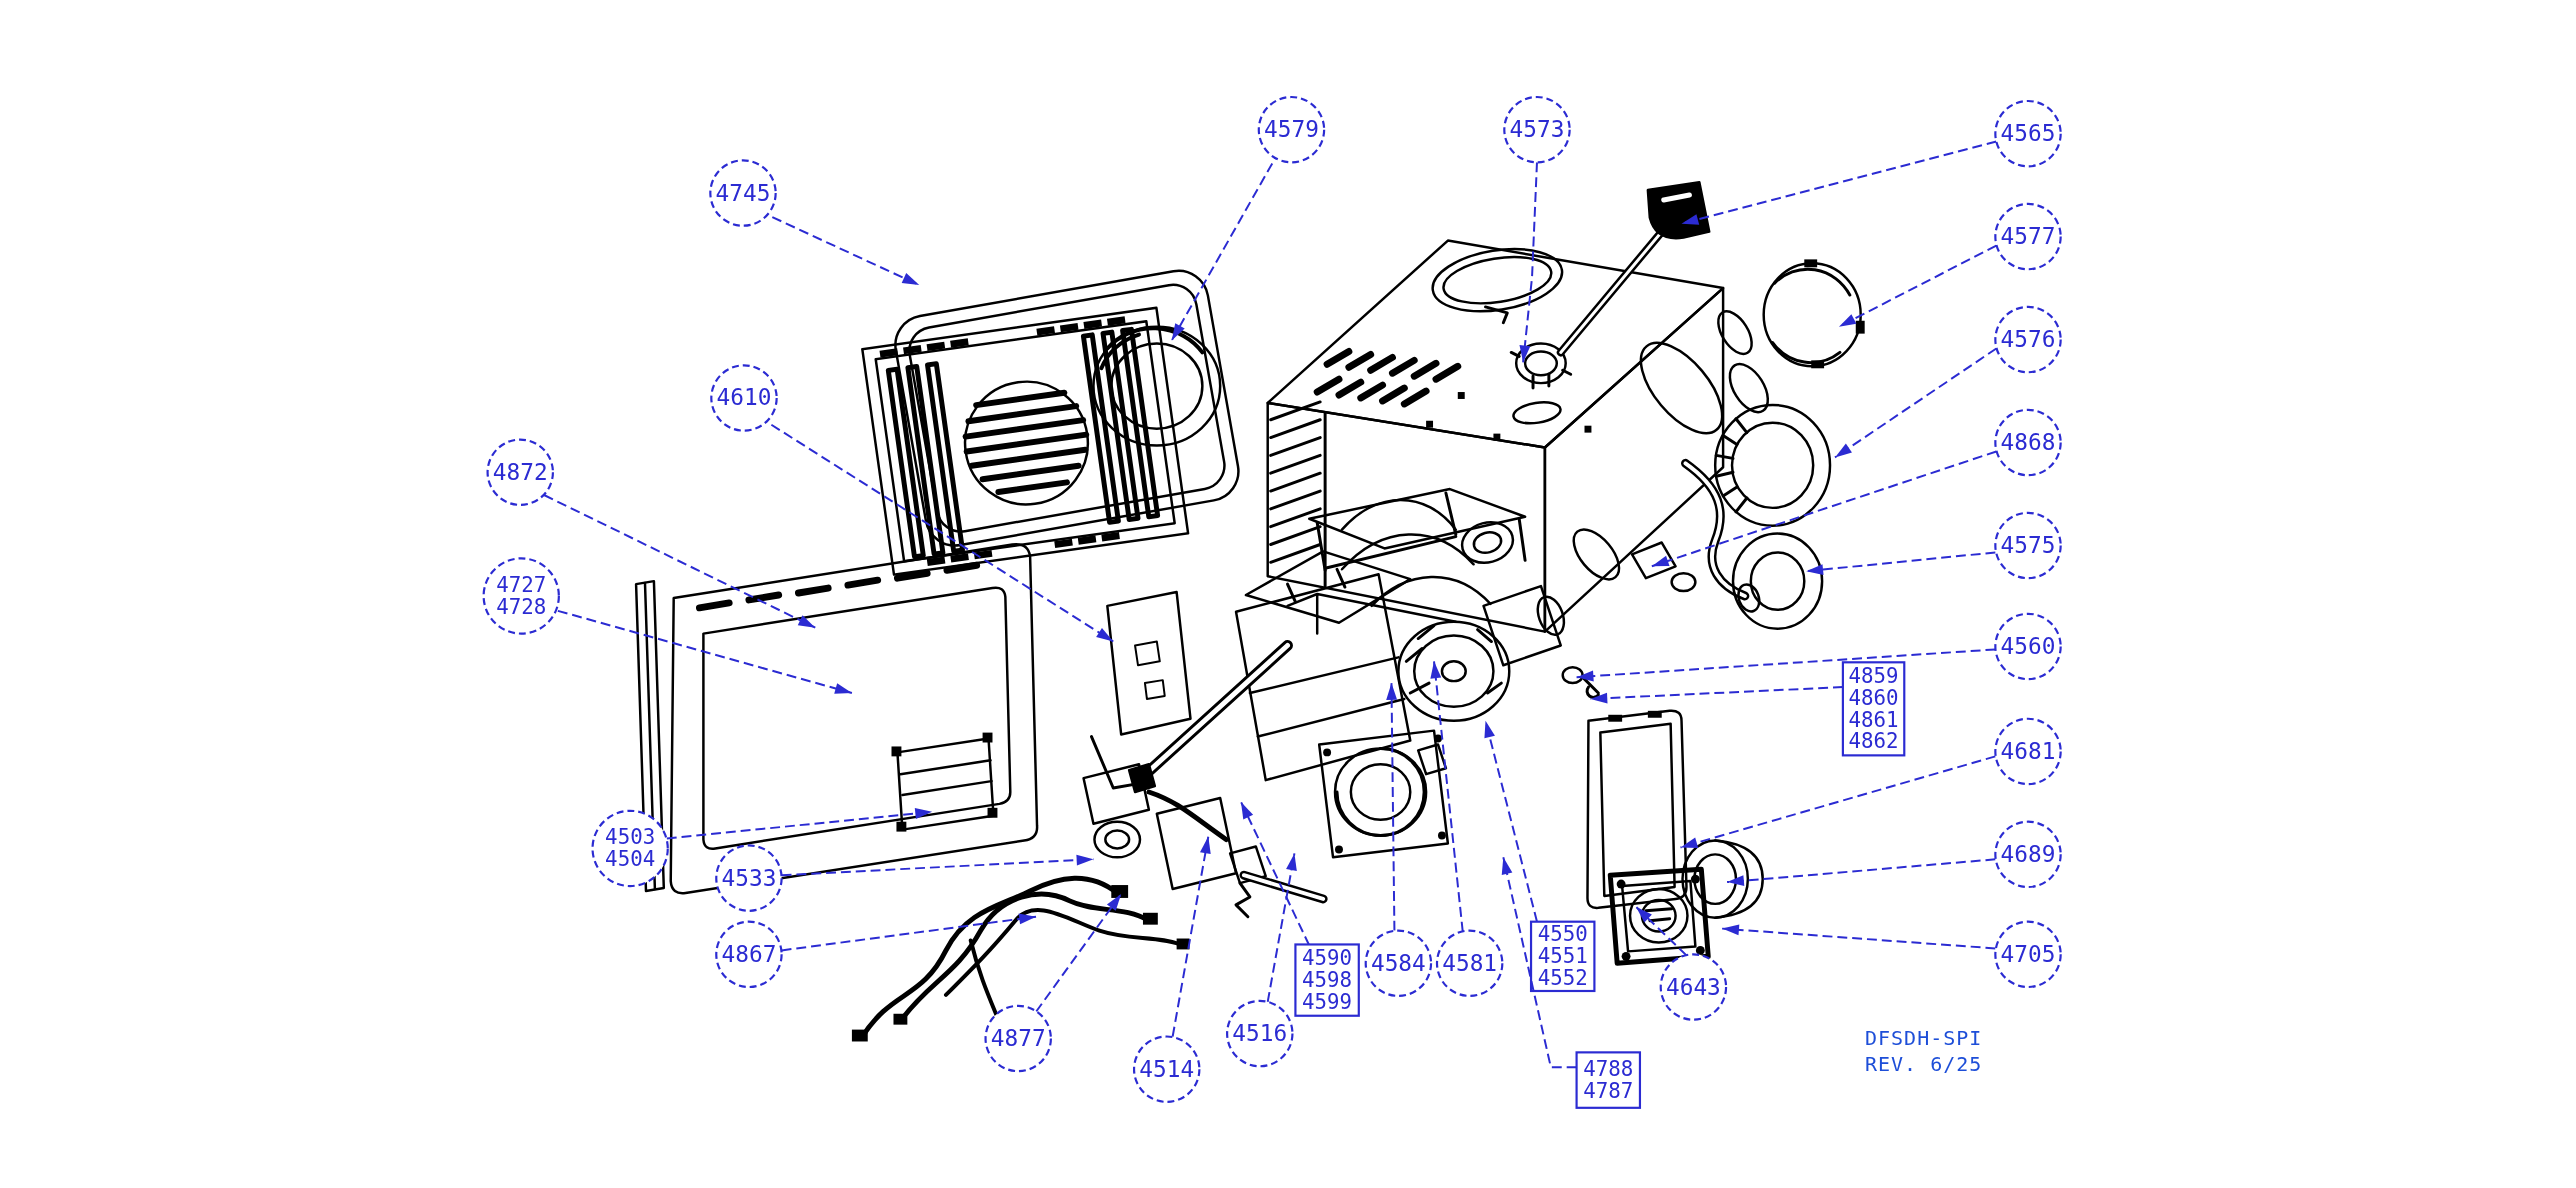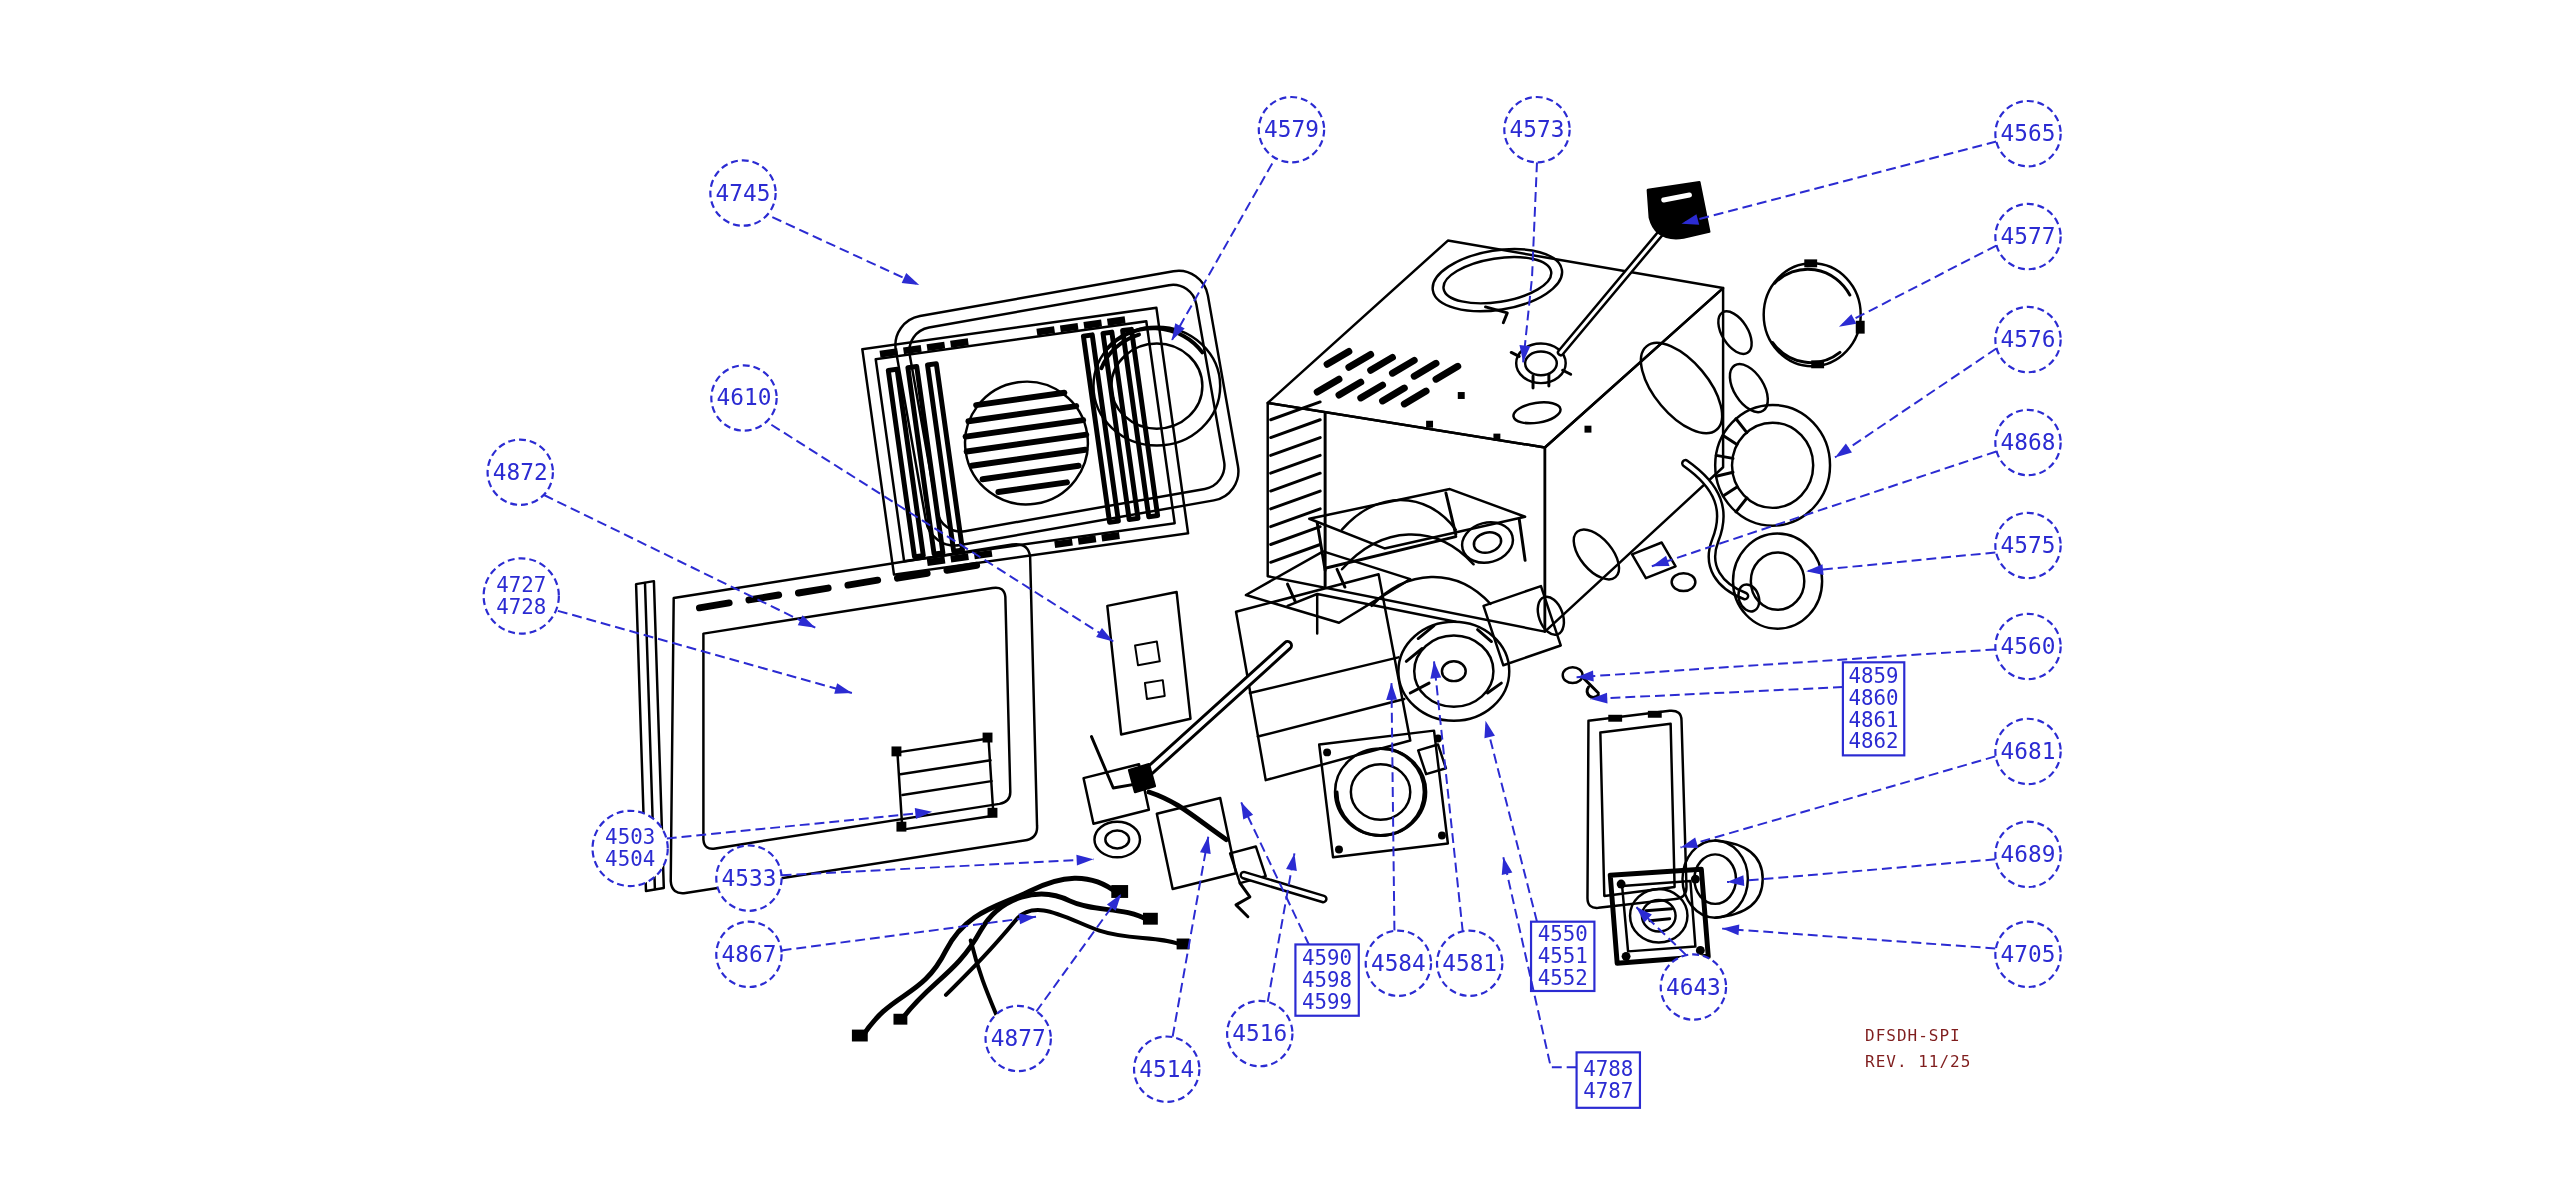--- a/index.html
+++ b/index.html
@@ -1,20 +1,20 @@
 <!DOCTYPE html>
 <html><head>
 <meta charset="utf-8">
 <style>
   html,body{margin:0;padding:0;background:#ffffff;}
   .canvas{position:relative;width:2576px;height:1188px;background:#ffffff;overflow:hidden;
           font-family:"DejaVu Sans Mono", monospace;}
   svg{position:absolute;left:0;top:0;}
   .lineart{stroke:#000000;fill:none;stroke-width:2.5;stroke-linejoin:round;stroke-linecap:round;}
-  .note{position:absolute;color:#7f1d1d;font-size:16px;letter-spacing:1px;white-space:pre;}
+  .note{position:absolute;color:#1d4ed8;font-size:20px;letter-spacing:1px;white-space:pre;}
 </style>
 </head>
 <body>
 
 <div class="canvas">
 
   <svg width="2576" height="1188" viewBox="0 0 2601 1200">
     <g class="lineart">
 
       <g>
@@ -453,15 +453,15 @@
       <g>
         <polyline points="1592,1078 1566,1078 1518,866" fill="none" stroke="#2b2bd2" stroke-width="2" stroke-dasharray="10 5"></polyline>
         <path d="M 1518,866 L 1527.1182592385173,881.3657849932632 L 1516.3898129498077,883.794867171839 Z" fill="#2b2bd2" stroke="none"></path>
         <rect x="1592" y="1063" width="64" height="56" fill="#ffffff" stroke="#2b2bd2" stroke-width="2.2"></rect>
         <text x="1624" y="1086.93" fill="#2b2bd2" font-size="21" font-family="&quot;DejaVu Sans Mono&quot;, monospace" text-anchor="middle">4788</text>
         <text x="1624" y="1108.93" fill="#2b2bd2" font-size="21" font-family="&quot;DejaVu Sans Mono&quot;, monospace" text-anchor="middle">4787</text>
       </g>
     </svg>
 
   <div class="note" style="left:1865px;top:1026px;">DFSDH-SPI</div>
-  <div class="note" style="left:1865px;top:1052px;">REV. 11/25</div>
+  <div class="note" style="left:1865px;top:1052px;">REV. 6/25</div>
 </div>
 
 
 </body></html>

